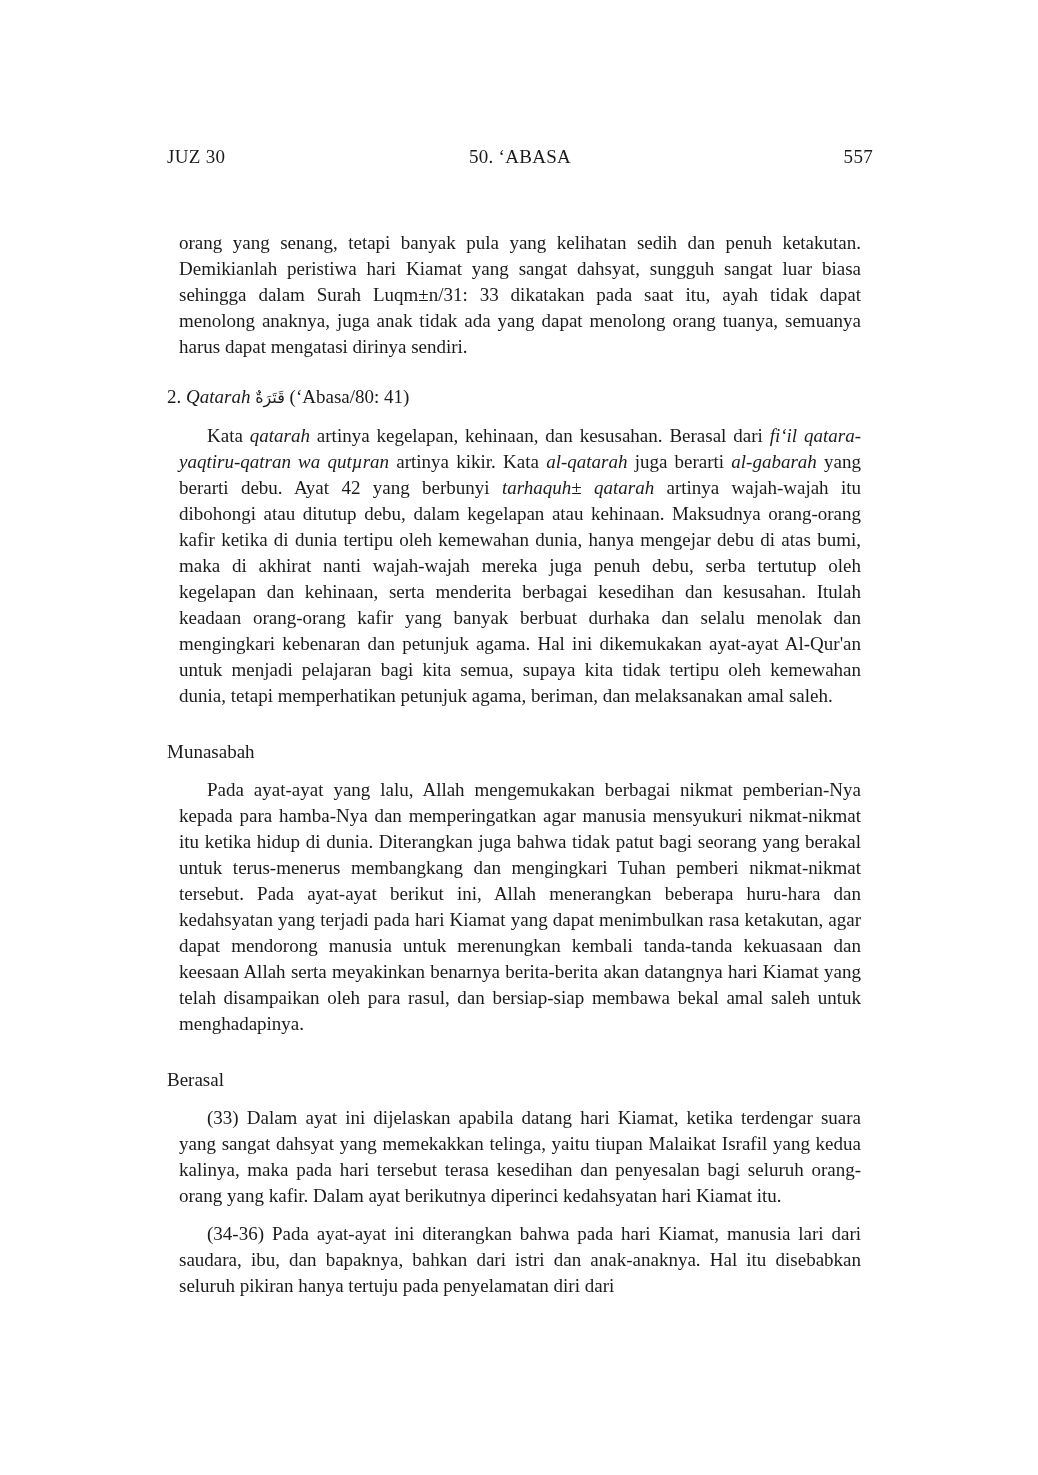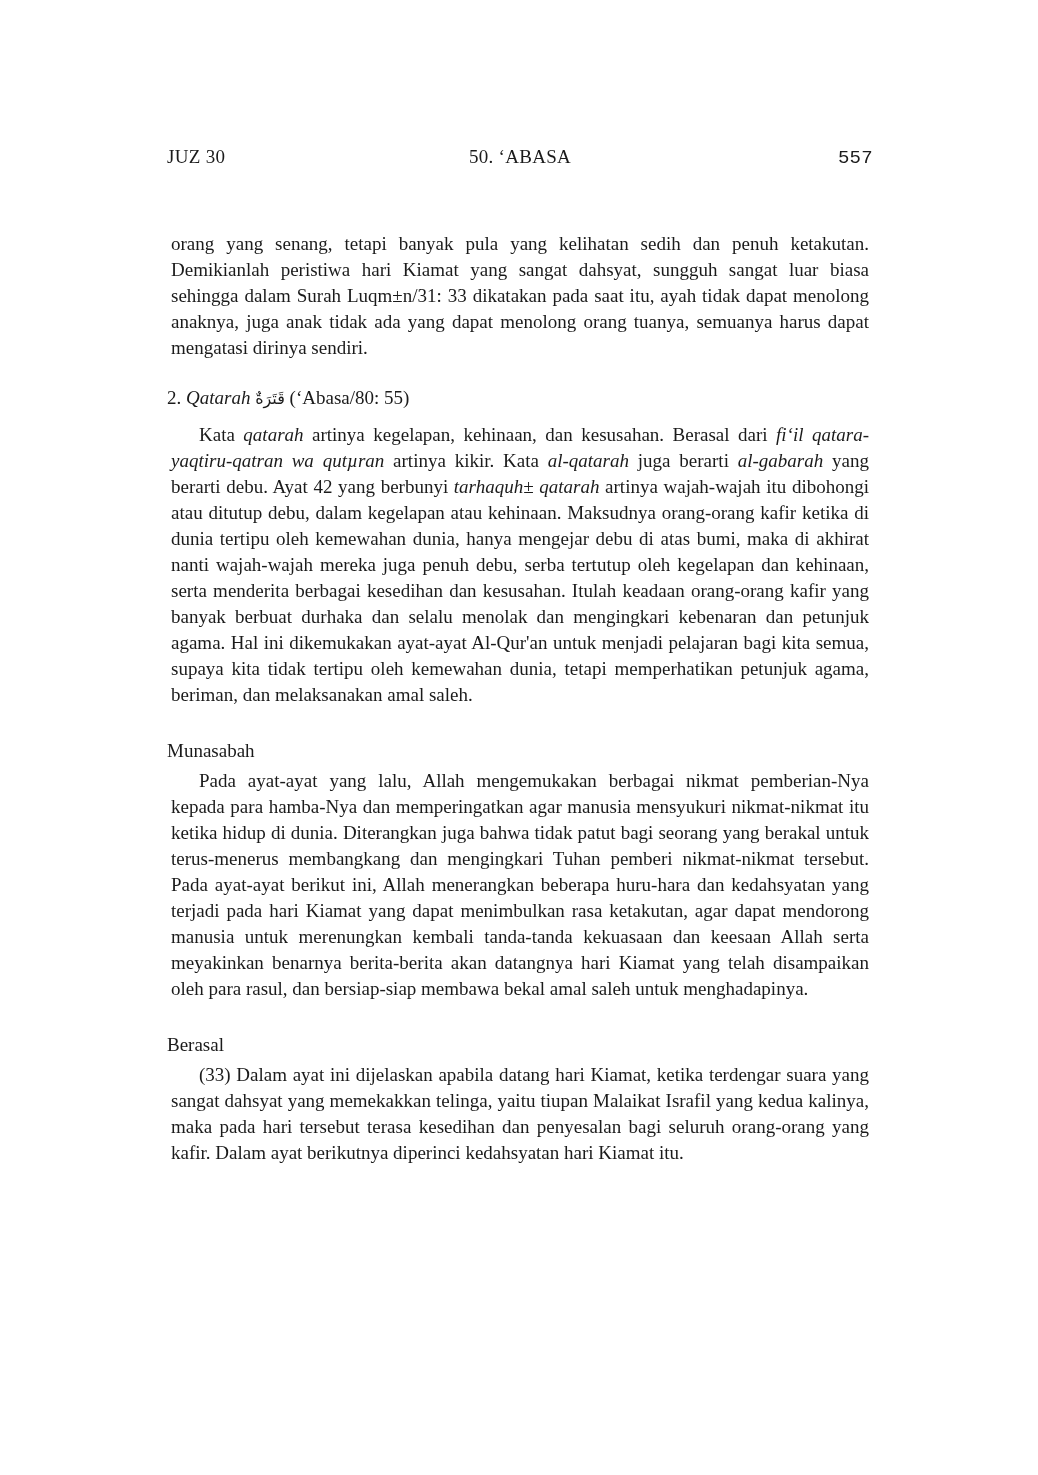--- a/index.html
+++ b/index.html
@@ -20,30 +20,30 @@
   }
   .page-header {
     display: grid;
     grid-template-columns: 1fr 1fr 1fr;
     align-items: baseline;
     font-size: 19px;
     letter-spacing: 0.3px;
   }
   .header-left  { justify-self: start; }
   .header-center{ justify-self: center; }
-  .header-right { justify-self: end; font-family: Liberation Mono, monospace; }
+  .header-right { justify-self: end; }
 
   .document-body {
     margin-top: 62px;
     font-size: 19px;
     line-height: 26px;
     text-align: justify;
   }
   .document-body p {
-    margin: 4px;
+    margin: 12px;
   }
   .para.indent {
     text-indent: 28px;
   }
   .subheading {
     margin: 24px 0 10px 0 !important;
     text-align: left;
   }
   .heading-bold {
     margin: 30px 0 0 0 !important;
@@ -62,20 +62,21 @@
 <body>
 
 <div class="page">
   <header class="page-header">
     <span class="header-left">JUZ 30</span>
     <span class="header-center">50. ‘ABASA</span>
     <span class="header-right">557</span>
   </header>
   <main class="document-body">
       <p class="para"><span>orang yang senang, tetapi banyak pula yang kelihatan sedih dan penuh ketakutan. Demikianlah peristiwa hari Kiamat yang sangat dahsyat, sungguh sangat luar biasa sehingga dalam Surah Luqm±n/31: 33 dikatakan pada saat itu, ayah tidak dapat menolong anaknya, juga anak tidak ada yang dapat menolong orang tuanya, semuanya harus dapat mengatasi dirinya sendiri.</span></p>
-      <p class="subheading"><span>2. </span><span class="italic">Qatarah</span><span> </span><span class="arabic">قَتَرَةٌ</span><span> (‘Abasa/80: 55)</span></p>
+      <p class="subheading"><span>2. </span><span class="italic">Qatarah</span><span> </span><span class="arabic">قَتَرَةٌ</span><span> (‘Abasa/80: 41)</span></p>
       <p class="para indent"><span>Kata </span><span class="italic">qatarah</span><span> artinya kegelapan, kehinaan, dan kesusahan. Berasal dari </span><span class="italic">fi‘il qatara-yaqtiru-qatran wa qutµran</span><span> artinya kikir. Kata </span><span class="italic">al-qatarah</span><span> juga berarti </span><span class="italic">al-gabarah</span><span> yang berarti debu. Ayat 42 yang berbunyi </span><span class="italic">tarhaquh± qatarah</span><span> artinya wajah-wajah itu dibohongi atau ditutup debu, dalam kegelapan atau kehinaan. Maksudnya orang-orang kafir ketika di dunia tertipu oleh kemewahan dunia, hanya mengejar debu di atas bumi, maka di akhirat nanti wajah-wajah mereka juga penuh debu, serba tertutup oleh kegelapan dan kehinaan, serta menderita berbagai kesedihan dan kesusahan. Itulah keadaan orang-orang kafir yang banyak berbuat durhaka dan selalu menolak dan mengingkari kebenaran dan petunjuk agama. Hal ini dikemukakan ayat-ayat Al-Qur'an untuk menjadi pelajaran bagi kita semua, supaya kita tidak tertipu oleh kemewahan dunia, tetapi memperhatikan petunjuk agama, beriman, dan melaksanakan amal saleh.</span></p>
       <p class="heading-bold">Munasabah</p>
       <p class="para indent"><span>Pada ayat-ayat yang lalu, Allah mengemukakan berbagai nikmat pemberian-Nya kepada para hamba-Nya dan memperingatkan agar manusia mensyukuri nikmat-nikmat itu ketika hidup di dunia. Diterangkan juga bahwa tidak patut bagi seorang yang berakal untuk terus-menerus membangkang dan mengingkari Tuhan pemberi nikmat-nikmat tersebut. Pada ayat-ayat berikut ini, Allah menerangkan beberapa huru-hara dan kedahsyatan yang terjadi pada hari Kiamat yang dapat menimbulkan rasa ketakutan, agar dapat mendorong manusia untuk merenungkan kembali tanda-tanda kekuasaan dan keesaan Allah serta meyakinkan benarnya berita-berita akan datangnya hari Kiamat yang telah disampaikan oleh para rasul, dan bersiap-siap membawa bekal amal saleh untuk menghadapinya.</span></p>
       <p class="heading-bold">Berasal</p>
       <p class="para indent"><span>(33) Dalam ayat ini dijelaskan apabila datang hari Kiamat, ketika terdengar suara yang sangat dahsyat yang memekakkan telinga, yaitu tiupan Malaikat Israfil yang kedua kalinya, maka pada hari tersebut terasa kesedihan dan penyesalan bagi seluruh orang-orang yang kafir. Dalam ayat berikutnya diperinci kedahsyatan hari Kiamat itu.</span></p>
+      <p class="para indent"><span>(34-36) Pada ayat-ayat ini diterangkan bahwa pada hari Kiamat, manusia lari dari saudara, ibu, dan bapaknya, bahkan dari istri dan anak-anaknya. Hal itu disebabkan seluruh pikiran hanya tertuju pada penyelamatan diri dari</span></p>
     </main>
 </div>
 
 </body></html>

